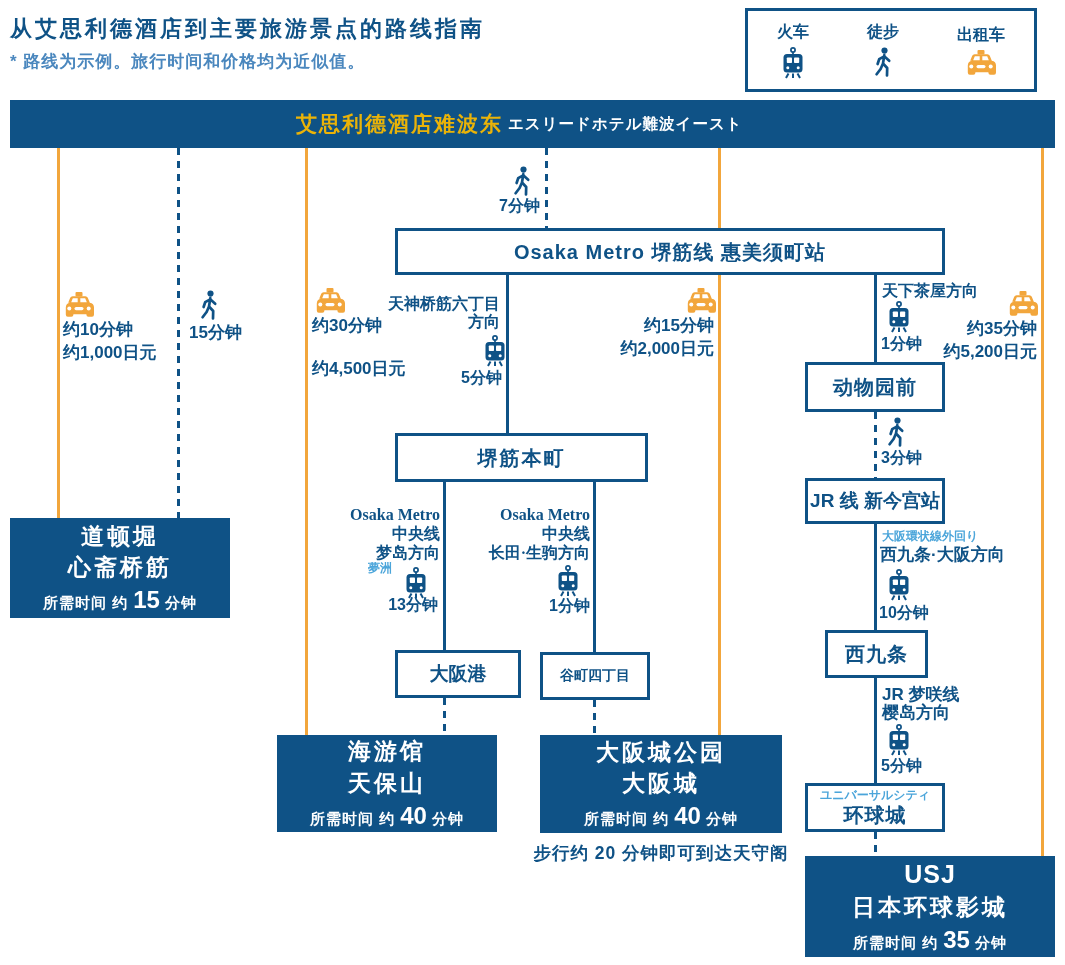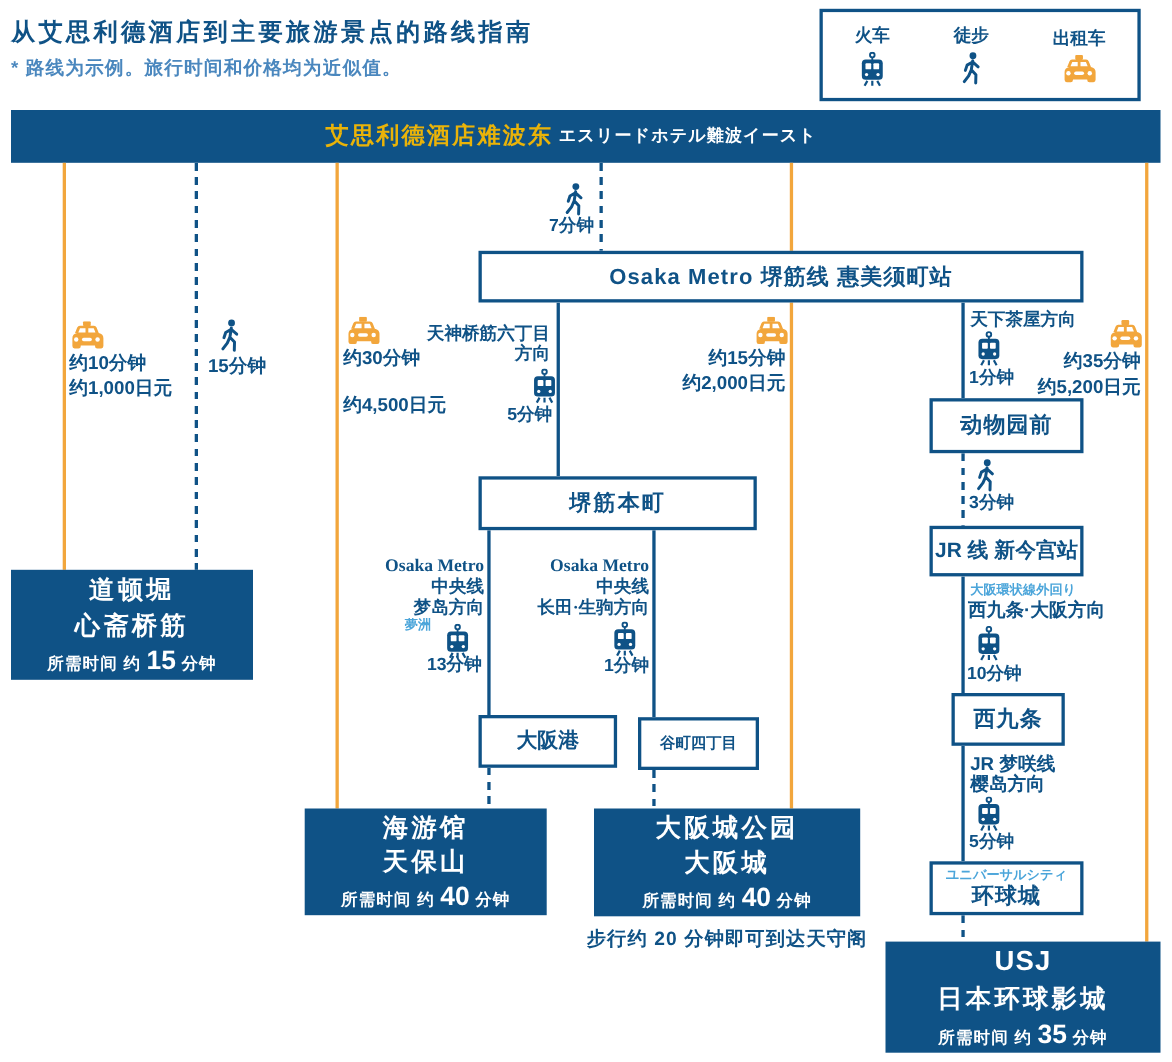--- a/index.html
+++ b/index.html
@@ -22,21 +22,21 @@
 
   .hotel-bar{position:absolute;left:10px;top:100px;width:1045px;height:48px;background:var(--navy);}
   .hotel-cn{position:absolute;left:238px;top:0;height:48px;line-height:48px;color:#eab308;font-weight:bold;font-size:21px;letter-spacing:2px;margin-left:48px;}
   .hotel-jp{position:absolute;left:498px;top:0;height:48px;line-height:48px;color:#fff;font-weight:bold;font-size:15.5px;letter-spacing:1px;}
 
   .v-orange{position:absolute;width:3px;background:var(--orange);}
   .v-navy{position:absolute;width:3px;background:var(--navy);}
   .v-dash{position:absolute;width:3px;background:repeating-linear-gradient(180deg,var(--navy) 0 7px,transparent 7px 13px);}
 
   .station{position:absolute;background:#fff;border:3px solid var(--navy);color:var(--navy);font-weight:bold;
-    display:flex;flex-direction:column;align-items:center;justify-content:center;line-height:1.1;margin-left:40px;}
+    display:flex;flex-direction:column;align-items:center;justify-content:center;line-height:1.1;}
   .dest{position:absolute;background:var(--navy);color:#fff;font-weight:bold;
     display:flex;flex-direction:column;align-items:center;justify-content:center;gap:5px;text-align:center;}
   .dest .big{font-size:23px;letter-spacing:3px;line-height:1.15;}
   .trow{display:flex;align-items:baseline;gap:5px;margin-top:3px;}
   .trow .pre,.trow .suf{font-size:15px;letter-spacing:1px;}
   .trow .val{font-size:24px;line-height:1;}
 
   .lbl{position:absolute;color:var(--navy);font-weight:bold;font-size:16px;line-height:1.15;white-space:nowrap;}
   .lbl.r{text-align:right;white-space:normal;}
   .lbl.sm{font-size:12px;color:var(--lblue);}

